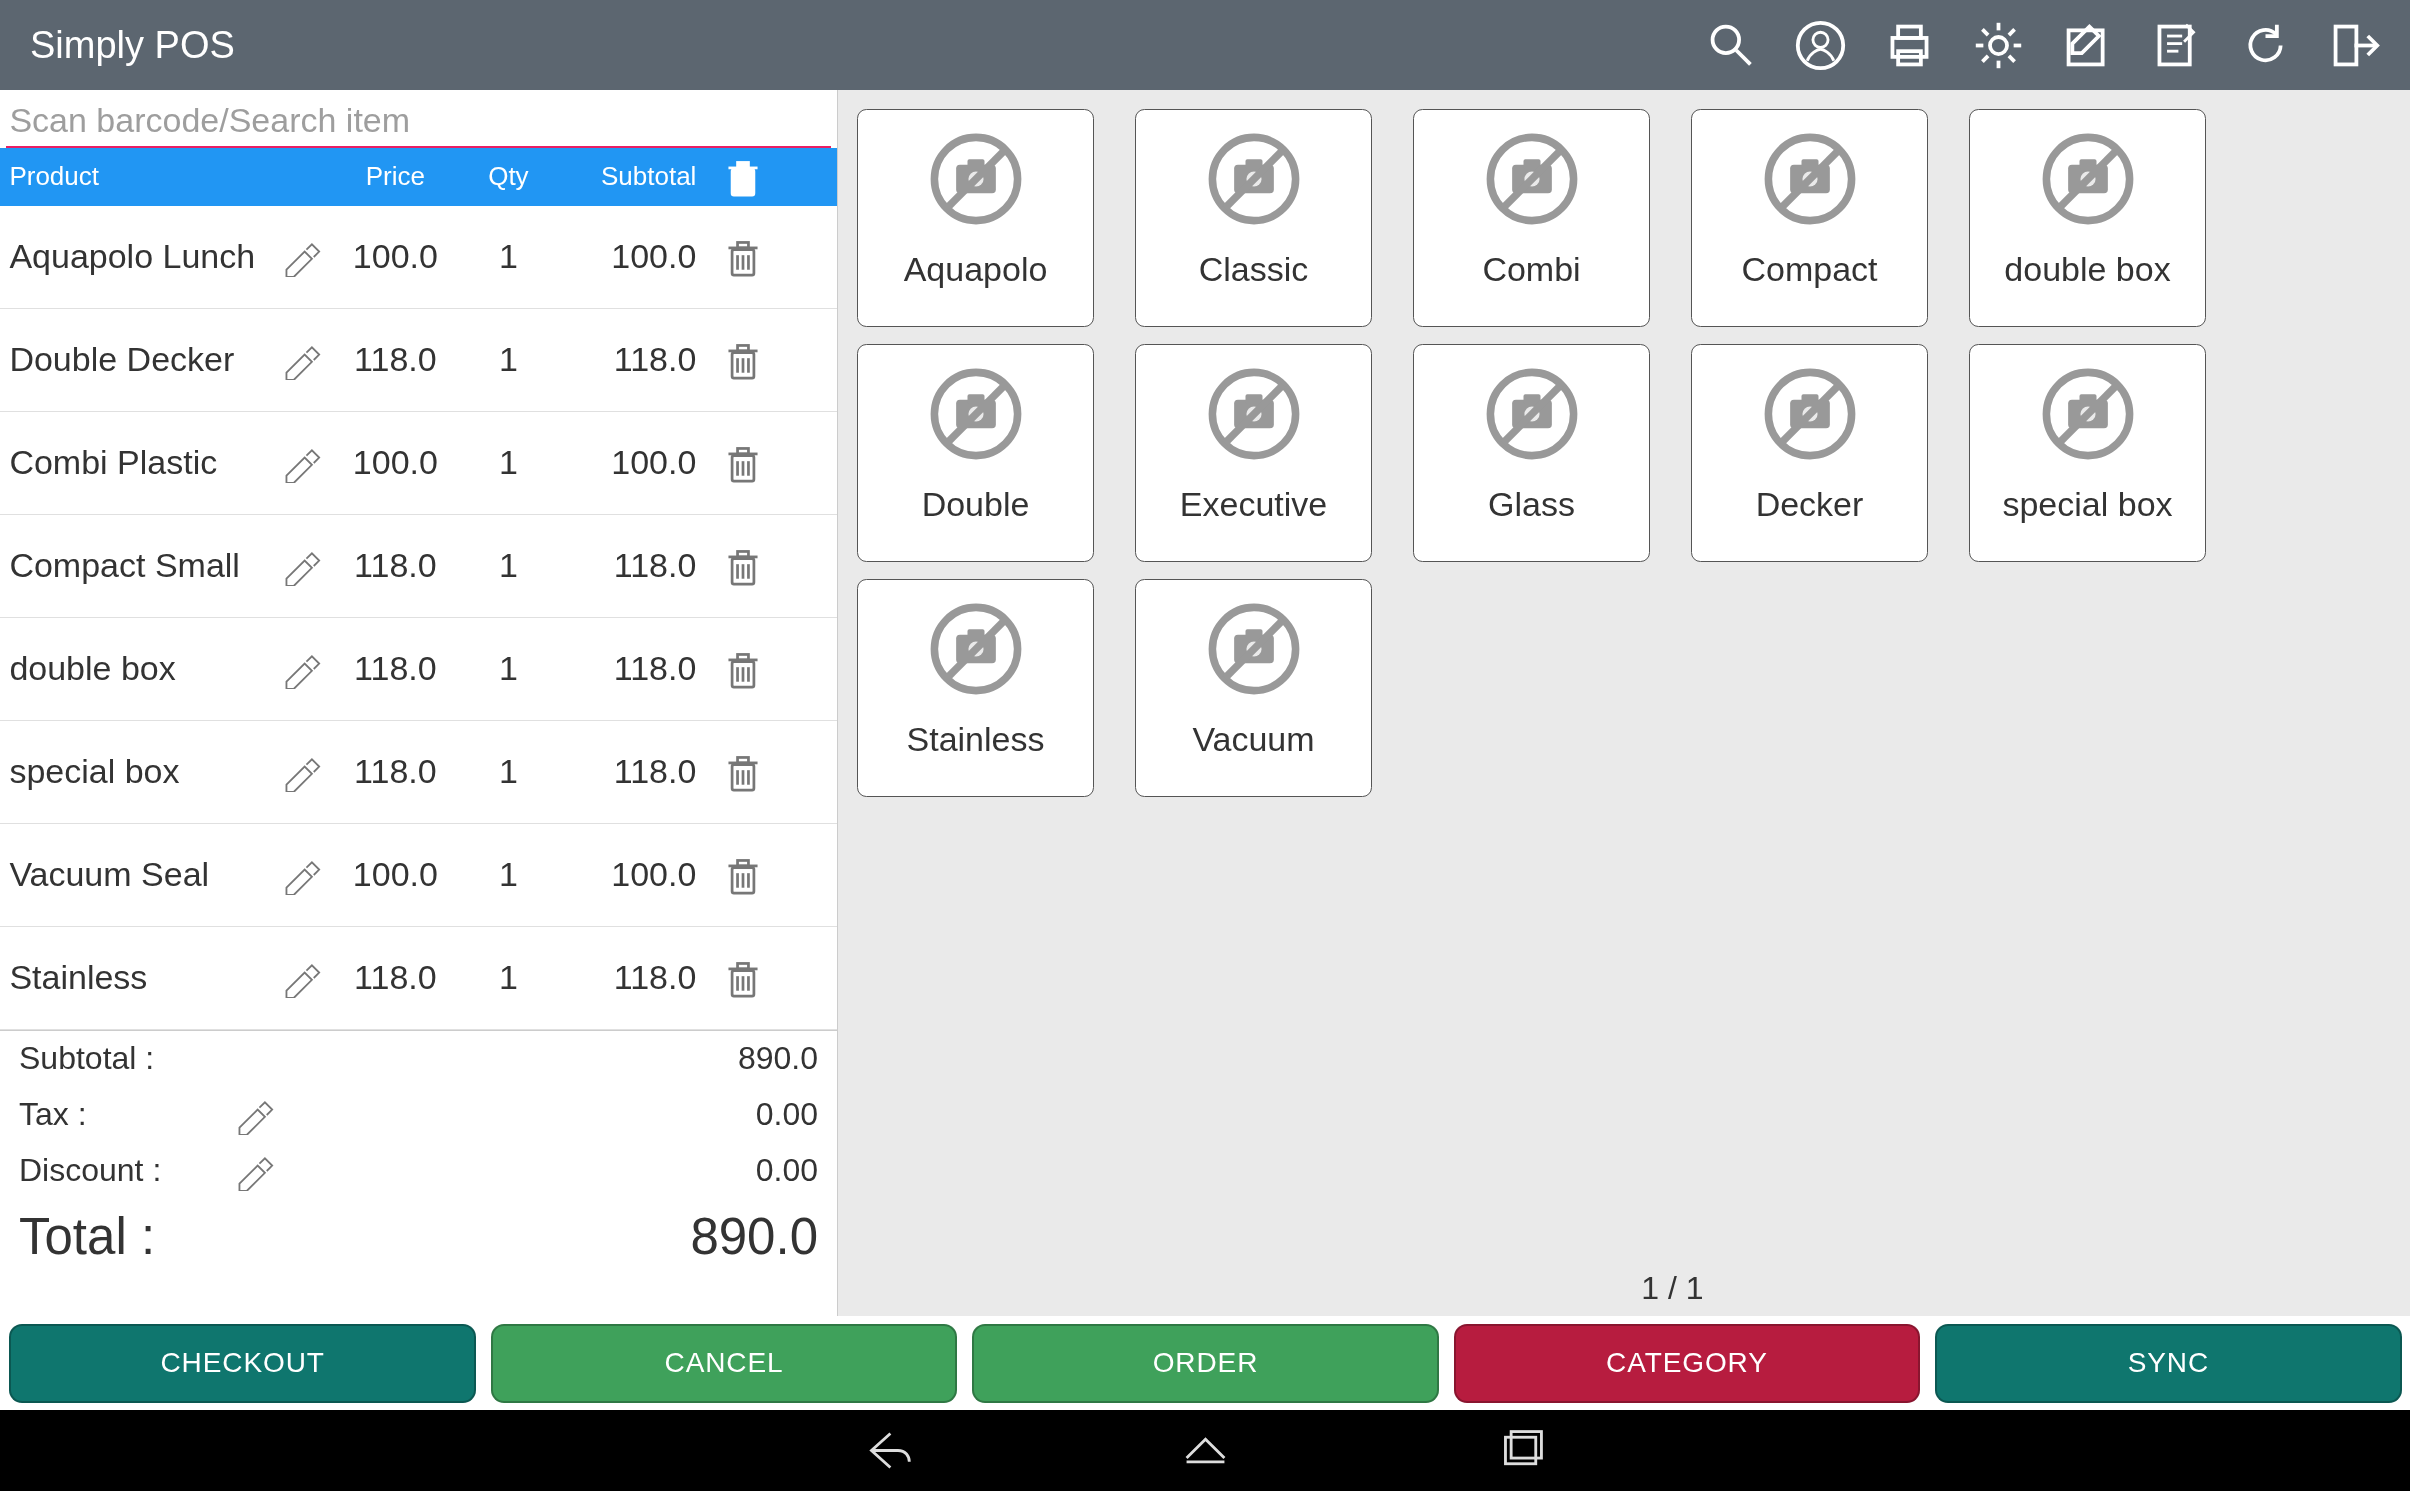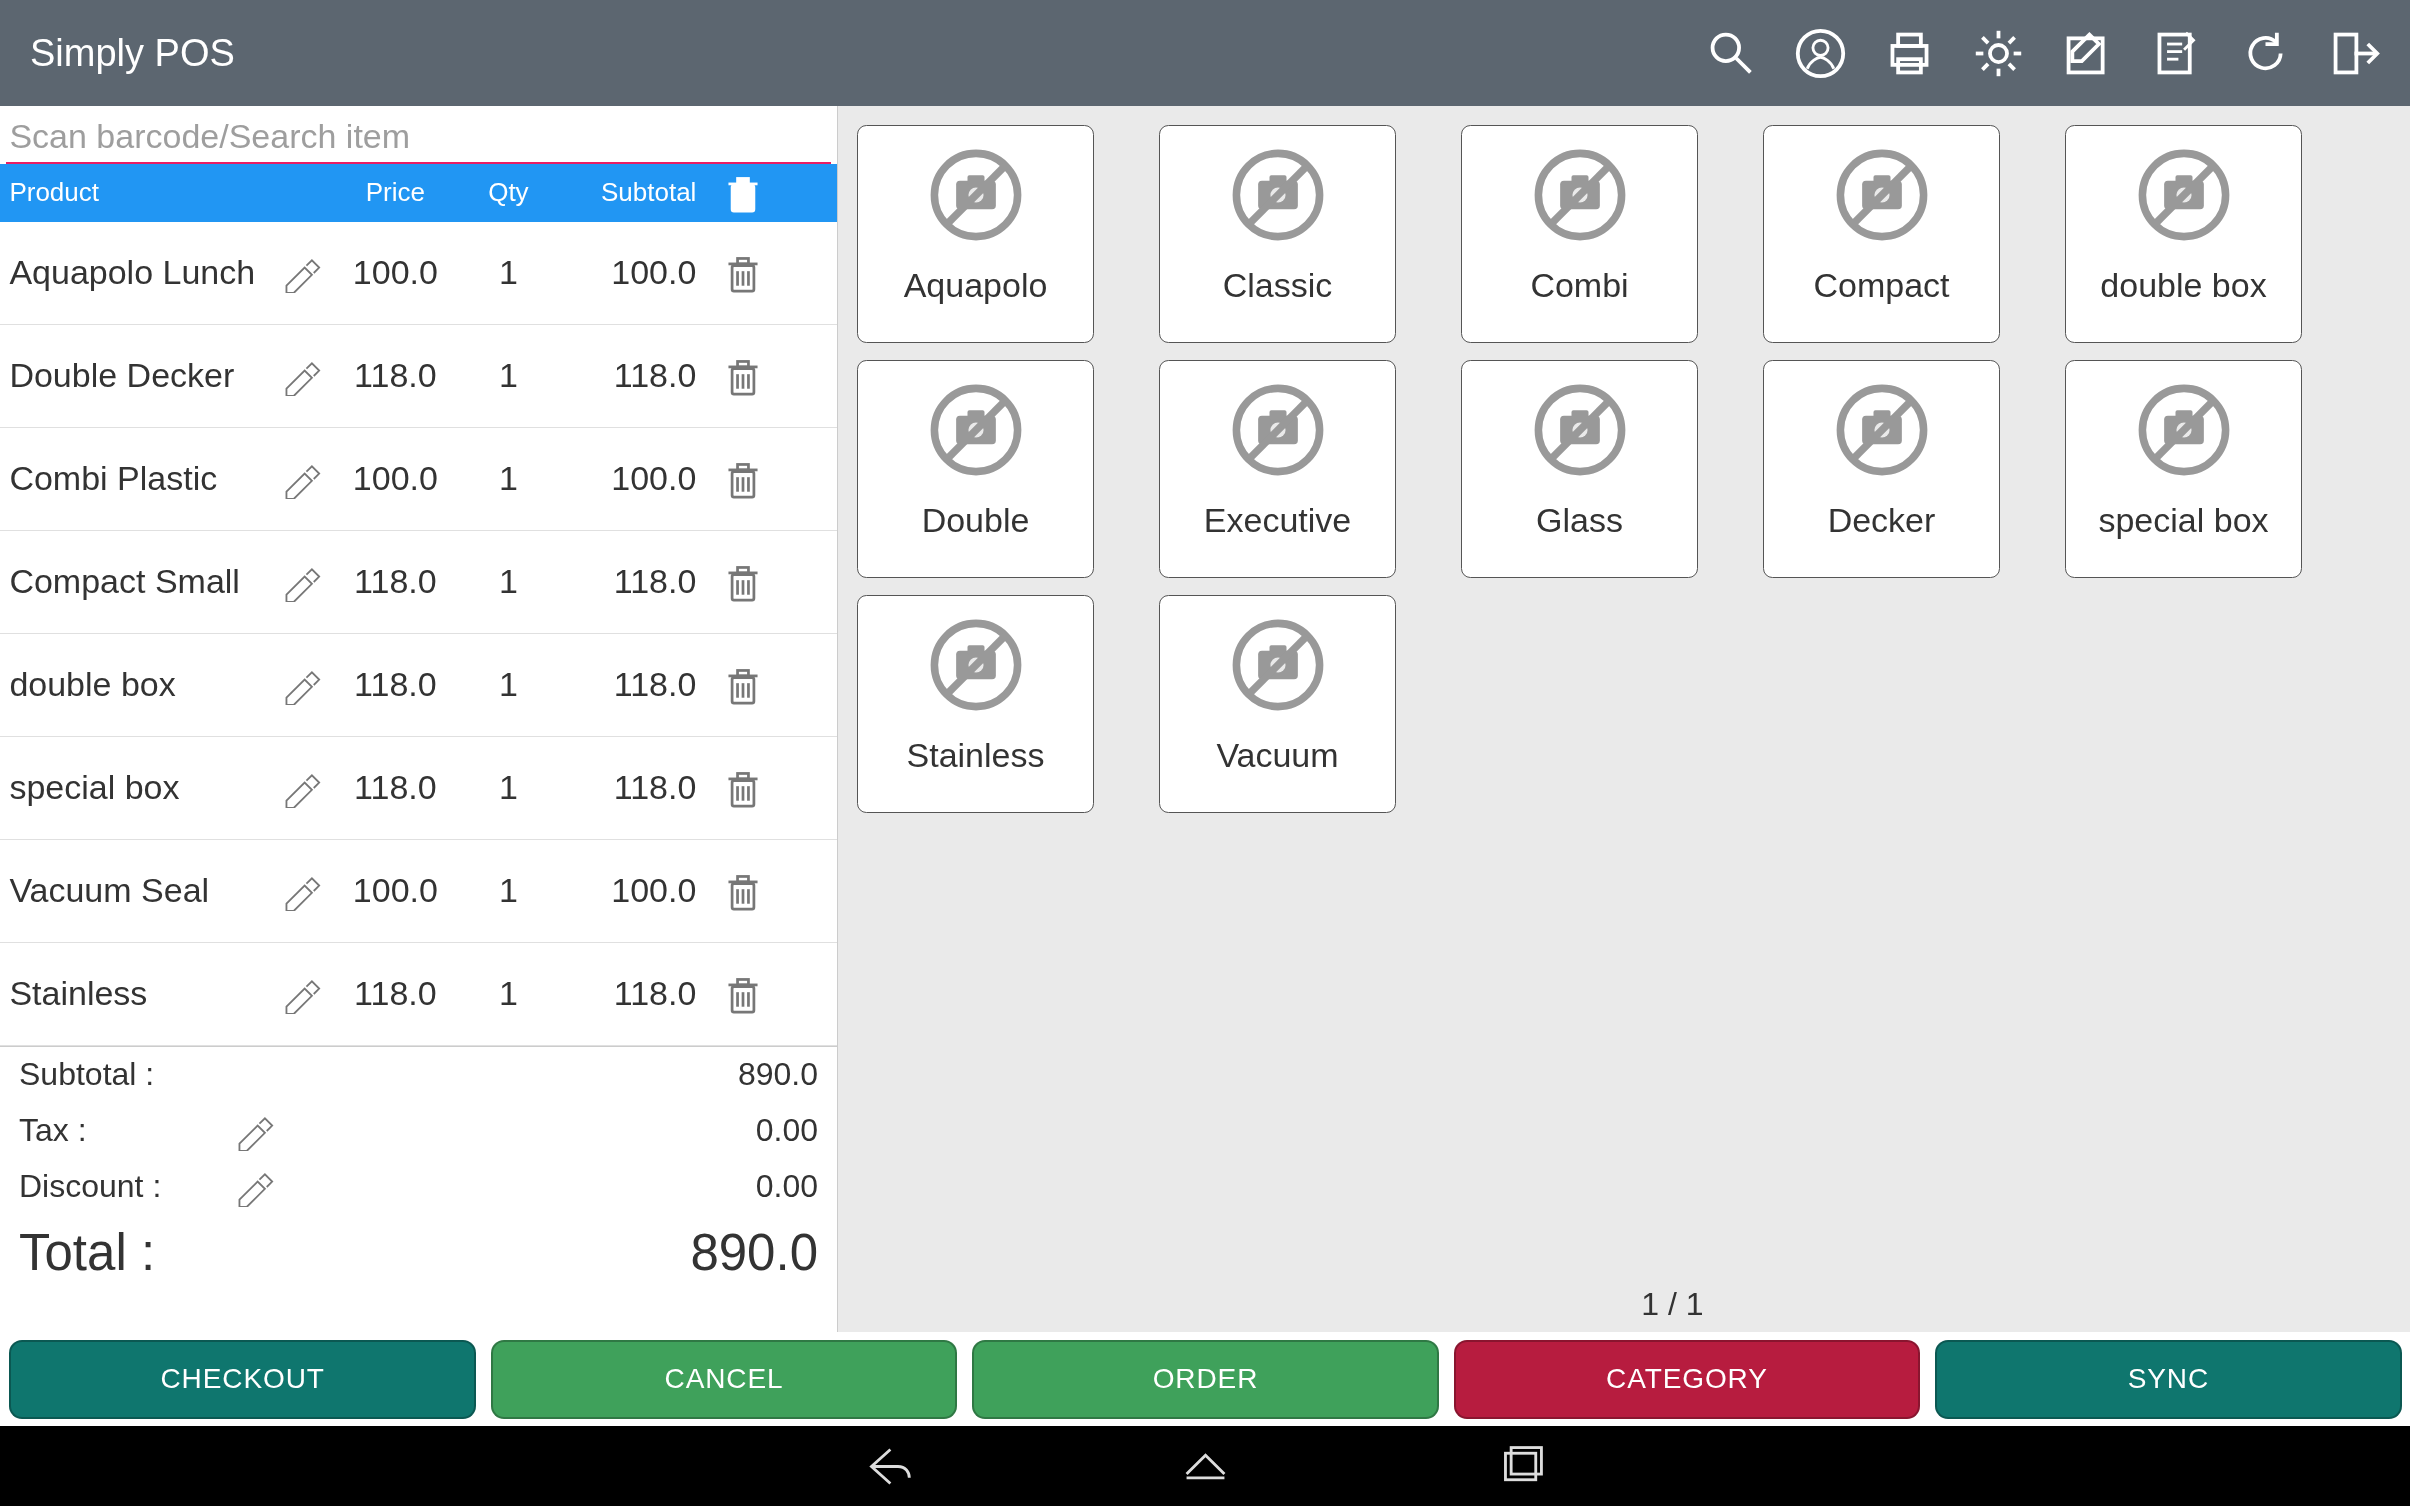--- a/index.html
+++ b/index.html
@@ -1,20 +1,20 @@
 <!DOCTYPE html>
 <html style="font-size:15px"><head>
 <meta charset="utf-8">
 <style>
   * { box-sizing: border-box; margin: 0; padding: 0; }
   html, body { width: 2411px; height: 1507px; font-family: Arial, Helvetica, sans-serif; overflow: hidden; background: #fff; }
 
   
   .topbar {
-    height: 106px;
+    height: 90px;
     background: #5c6670;
     display: flex;
     align-items: center;
     padding: 0 30px;
     color: #fff;
   }
   .topbar .title { font-size: 38px; font-weight: 300; flex: 1; }
   .topbar .icons { display: flex; gap: 36px; align-items: center; }
   .topbar .icons .icon { width: 53px; height: 53px; fill: #fff; stroke: #fff; cursor: pointer; }
 
@@ -93,21 +93,21 @@
   .tot-line .edit-slot { flex: 0 0 56px; display:flex; justify-content:center; }
   .tot-line .val { flex: 1; text-align: right; }
   .grand { height: 75px; font-size: 51px; }
 
   
   .grid {
     padding: 19px 19px;
     display: grid;
     grid-template-columns: repeat(5, 237px);
     grid-auto-rows: 218px;
-    gap: 17px 65px;
+    gap: 17px 41px;
   }
   .prod {
     border: 1.9px solid #555;
     border-radius: 9.4px;
     background: #fff;
     display: flex;
     flex-direction: column;
     align-items: center;
     justify-content: flex-start;
     padding-top: 17px;

